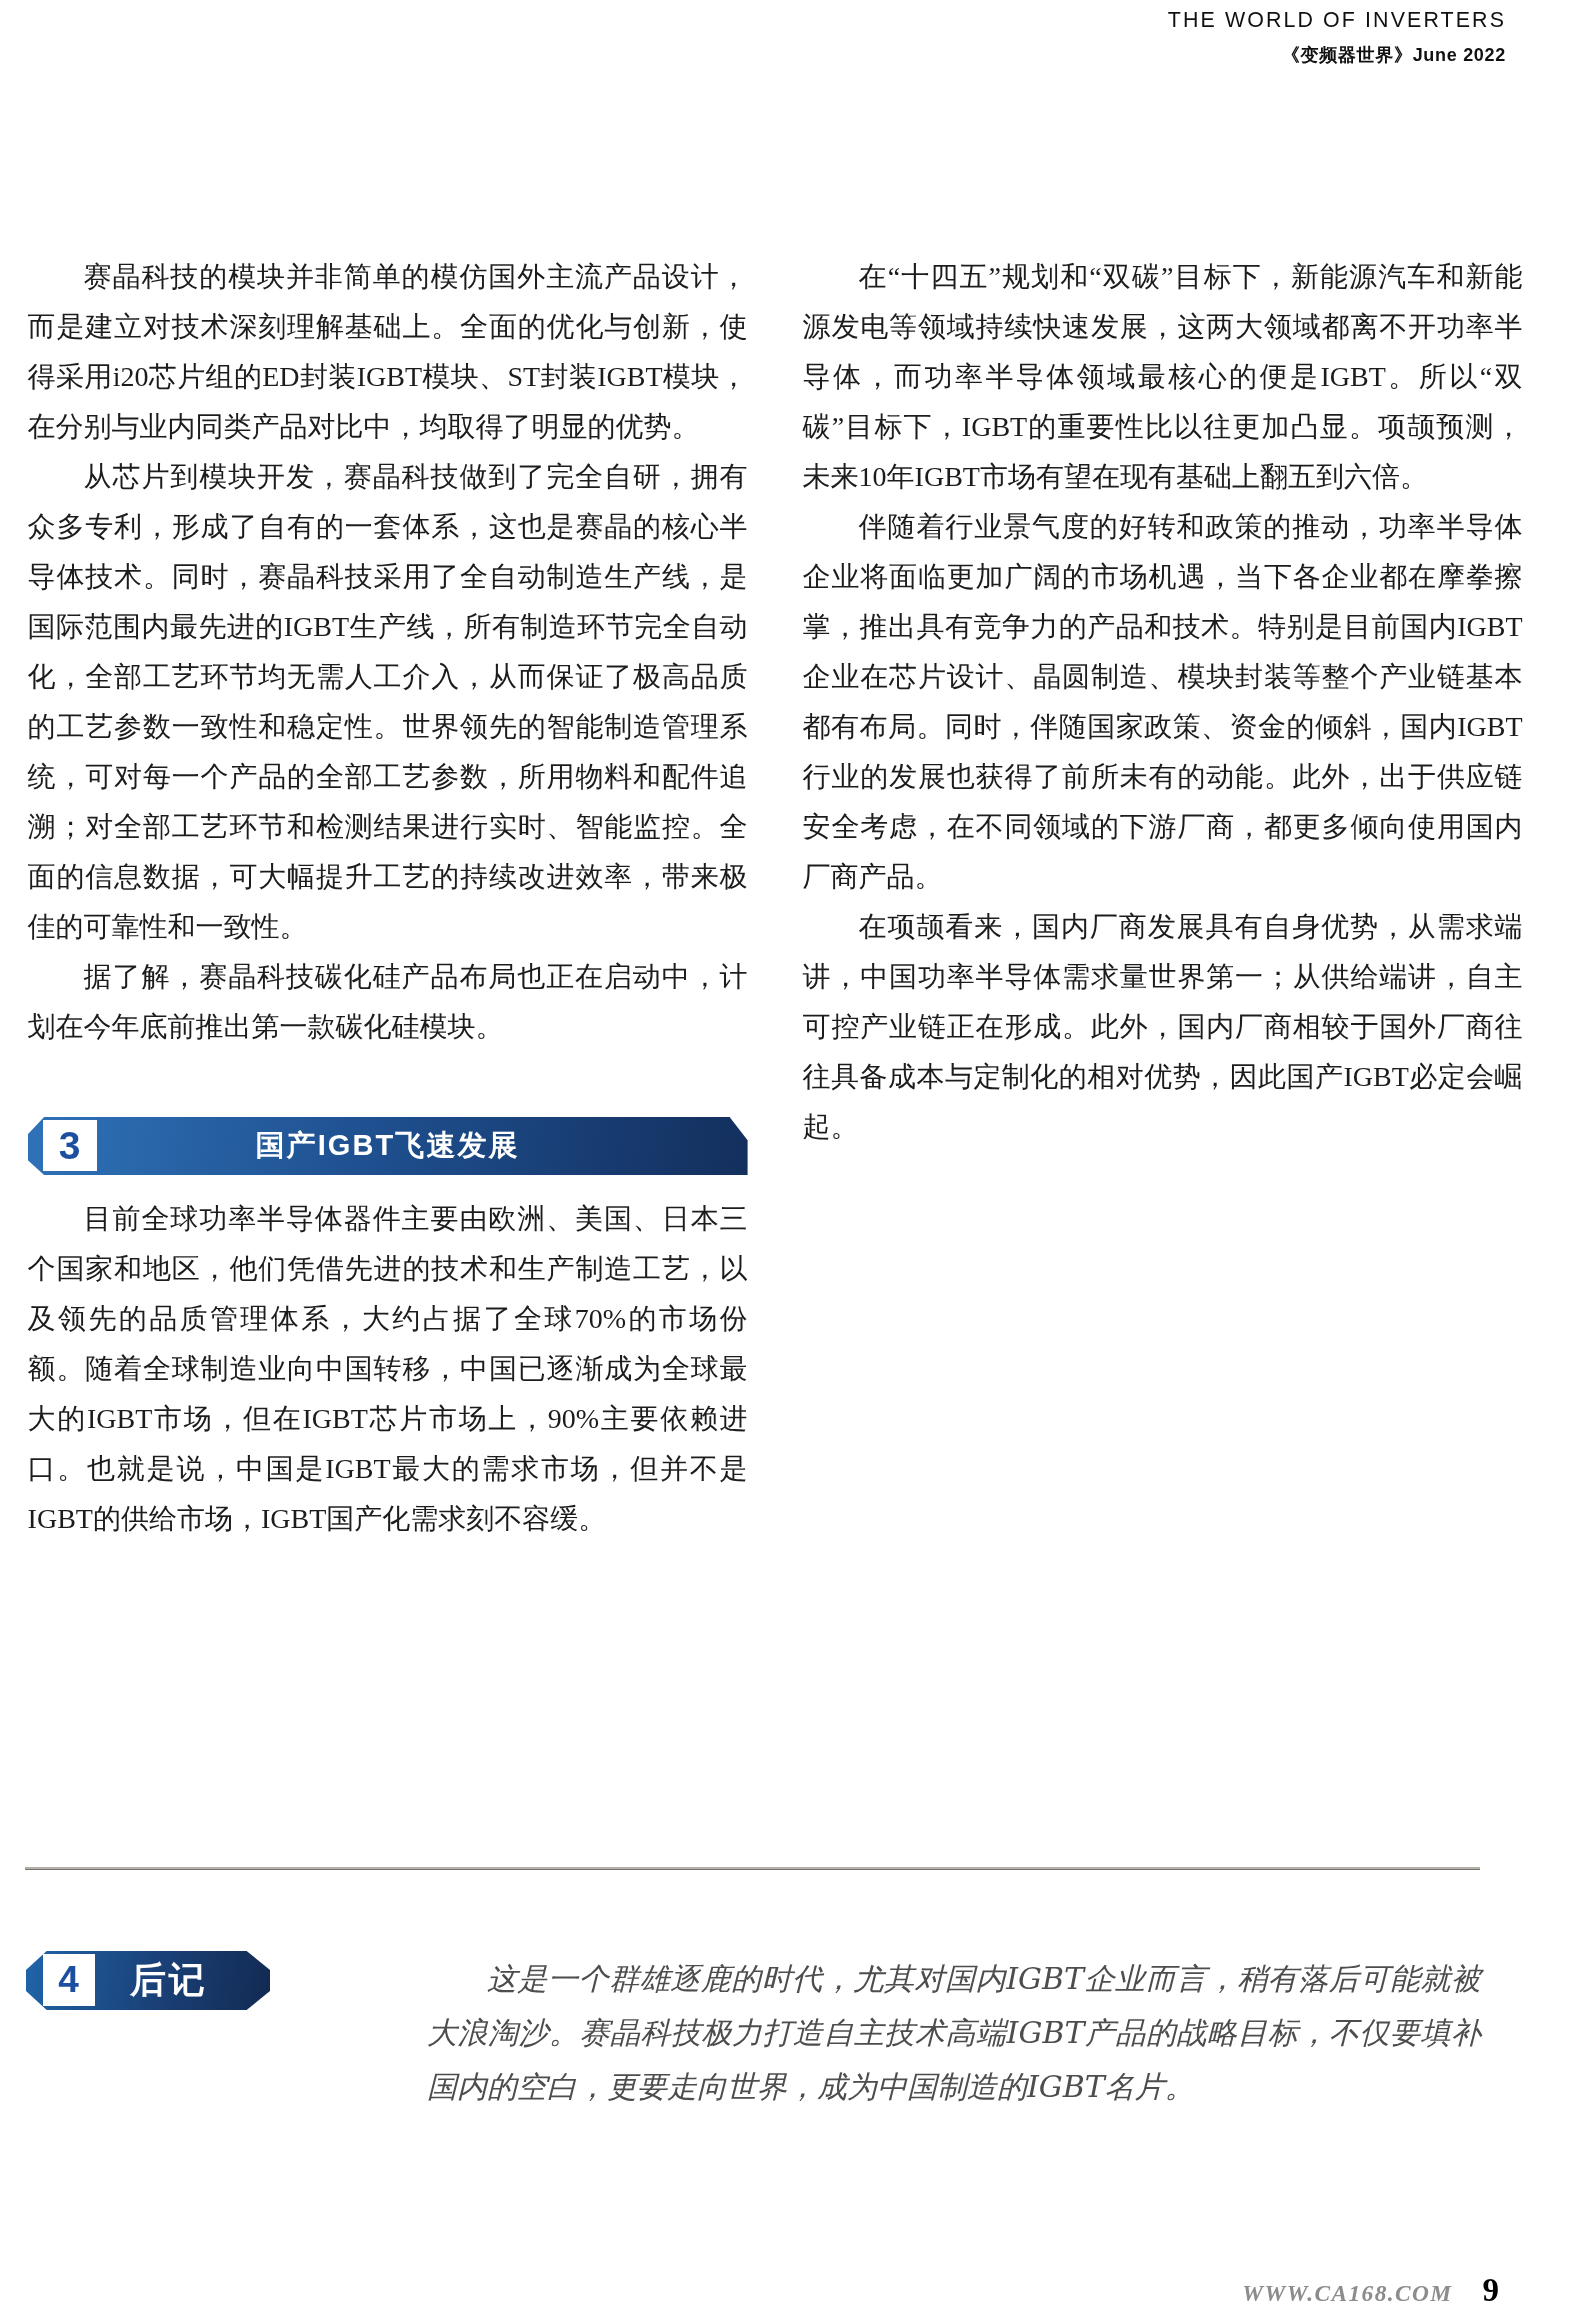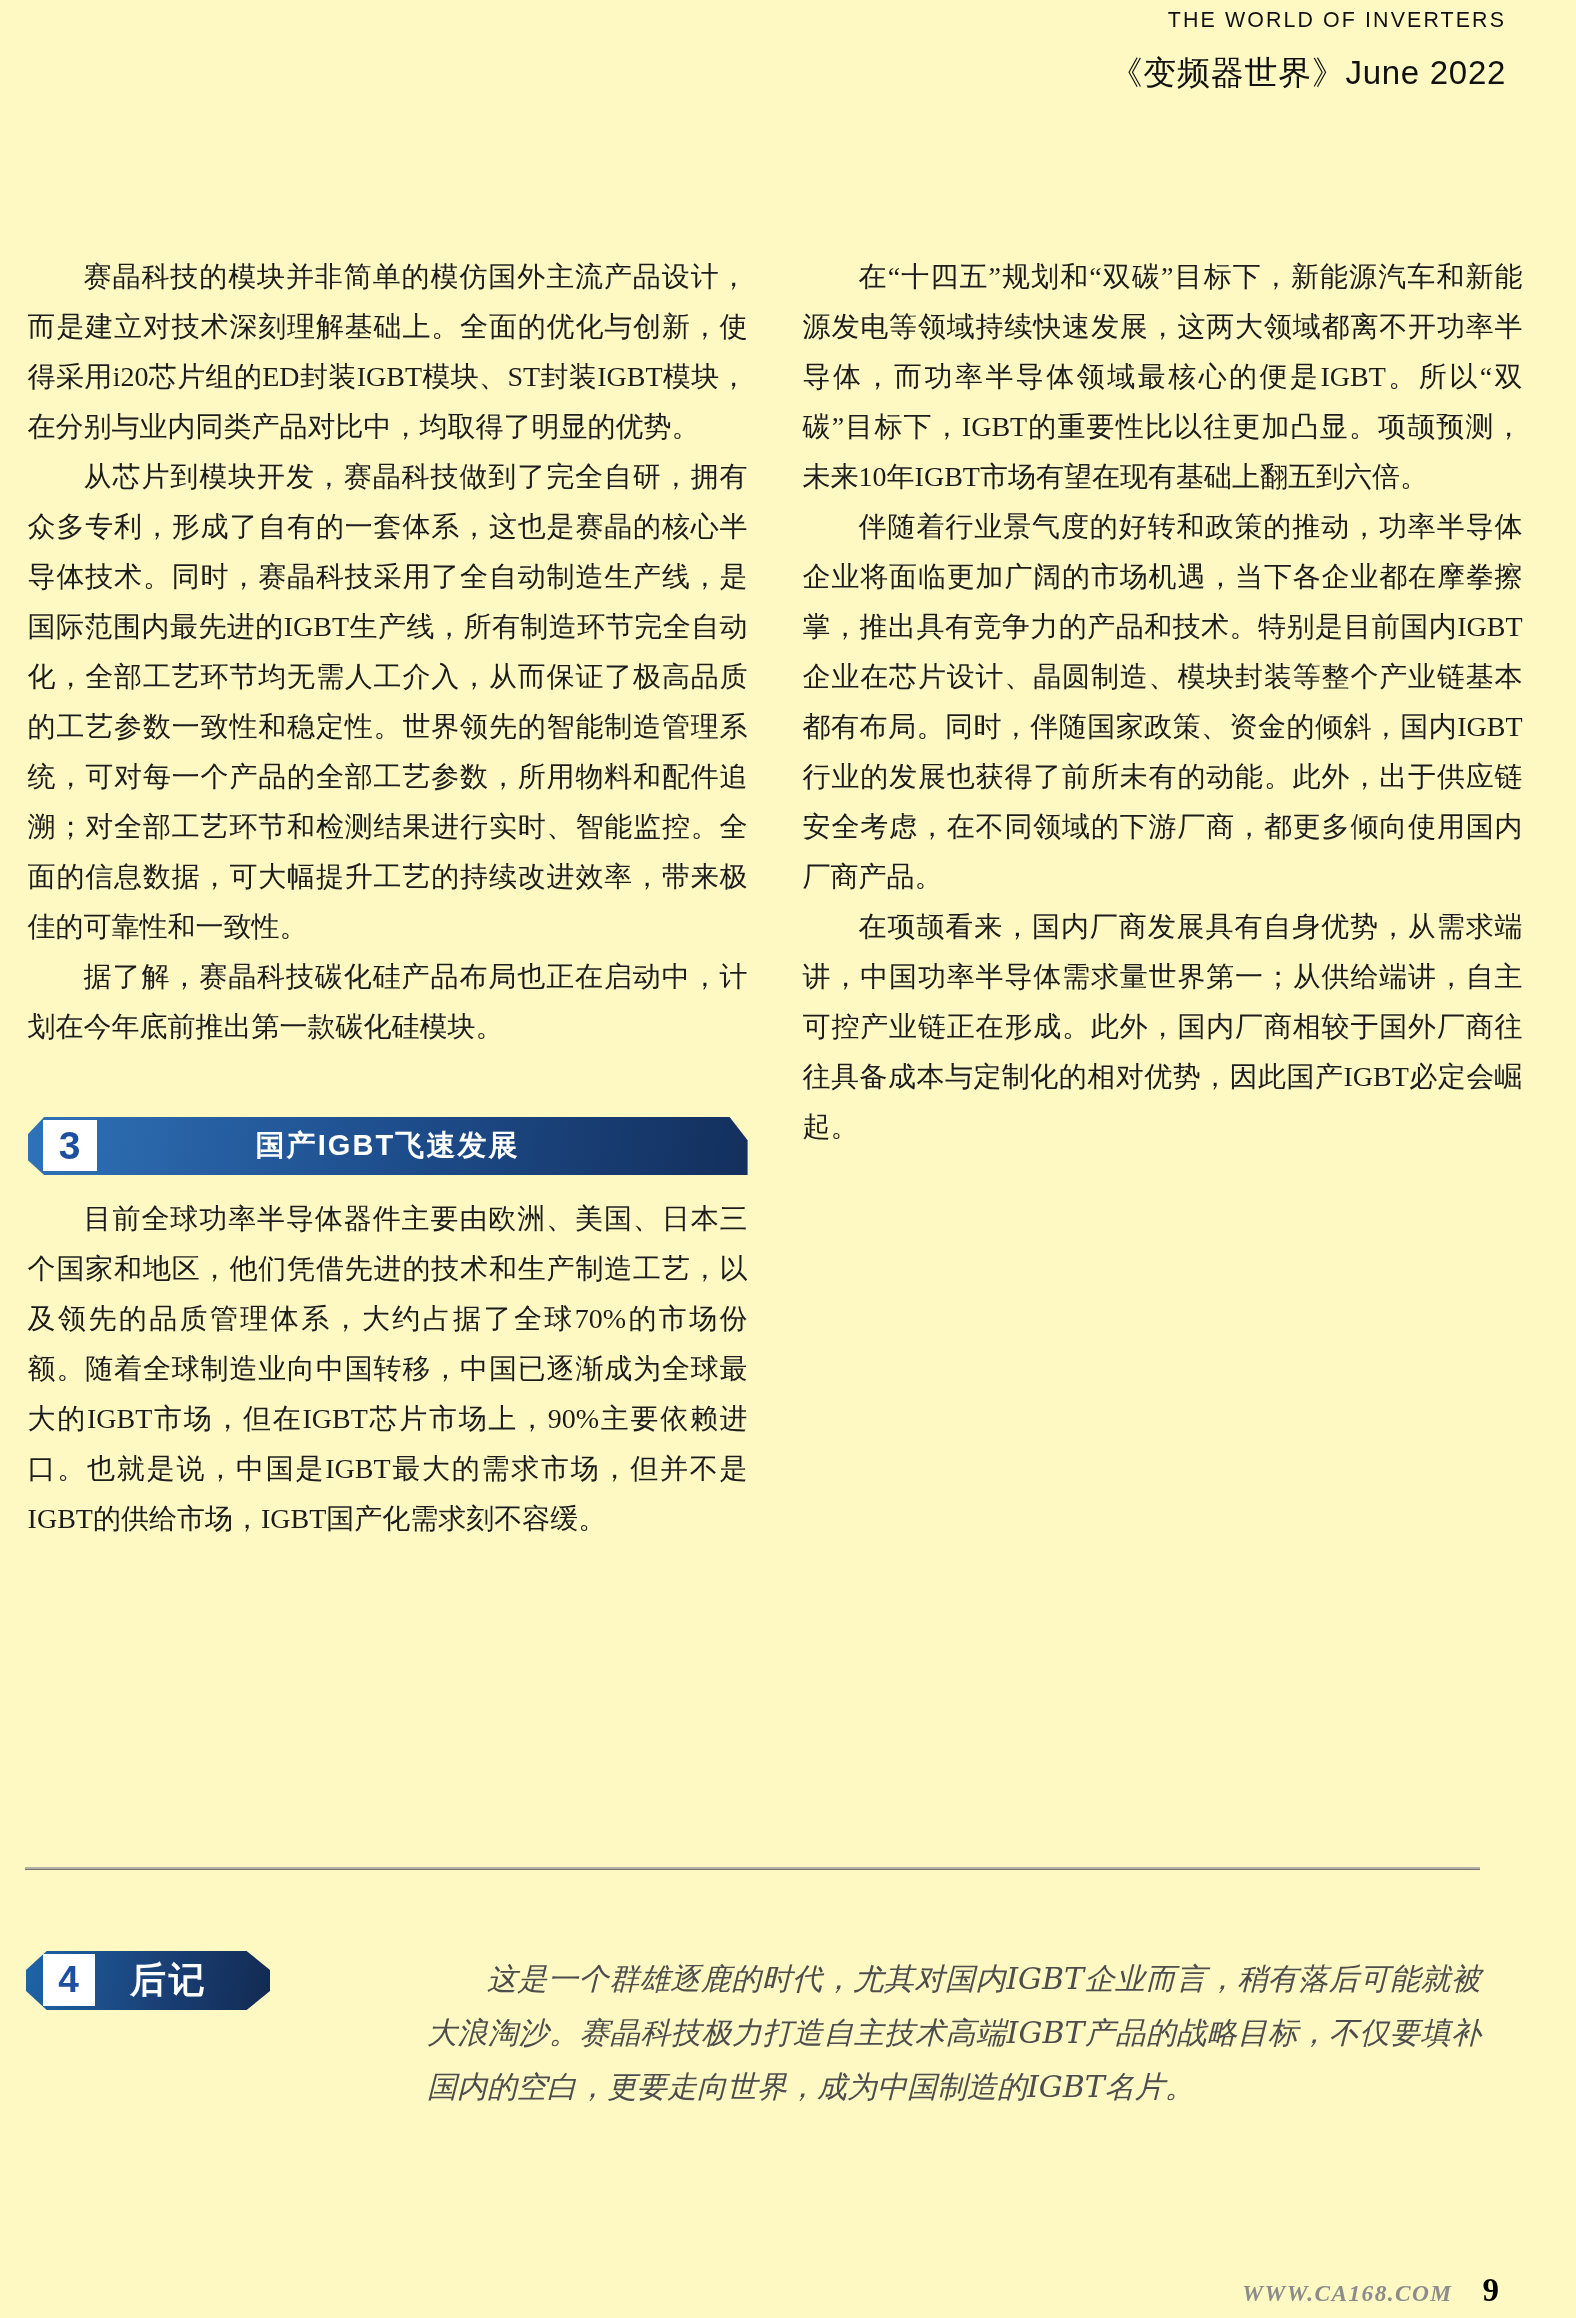--- a/index.html
+++ b/index.html
@@ -1,30 +1,30 @@
 <!DOCTYPE html>
 <html style="font-size:11px"><head>
 <meta charset="utf-8">
 <style>
   html,body { margin:0; padding:0; background:#e8e8e8; }
   .page {
     position:relative;
     width:1576px; height:2319px;
     margin:0 auto;
-    background:#fef9c3;
+    background:#ffffff;
     font-family:"Liberation Serif","DejaVu Serif",serif;
     color:#1c1c1c;
     overflow:hidden;
   }
 
   
   .header { position:absolute; top:8.3px; right:70px; text-align:right;
             font-family:"Liberation Sans","DejaVu Sans",sans-serif; color:#111; }
   .header-en { font-size:21.4px; letter-spacing:2.1px; font-weight:500; }
-  .header-cn { font-size:33px; margin-top:18px; letter-spacing:0.7px; }
+  .header-cn { font-size:18px; margin-top:10px; letter-spacing:0.7px;font-weight:bold; }
 
   
   .columns { position:absolute; top:252px; left:27.6px; width:1495px;
              display:flex; gap:55px; }
   .col { width:720px; }
   .col p { margin:0; font-size:28px; line-height:50px;
            text-align:justify; text-justify:inter-ideograph; text-indent:2em; }
 
   
   .banner { position:relative; height:58px; margin-top:65px; margin-bottom:19px;

